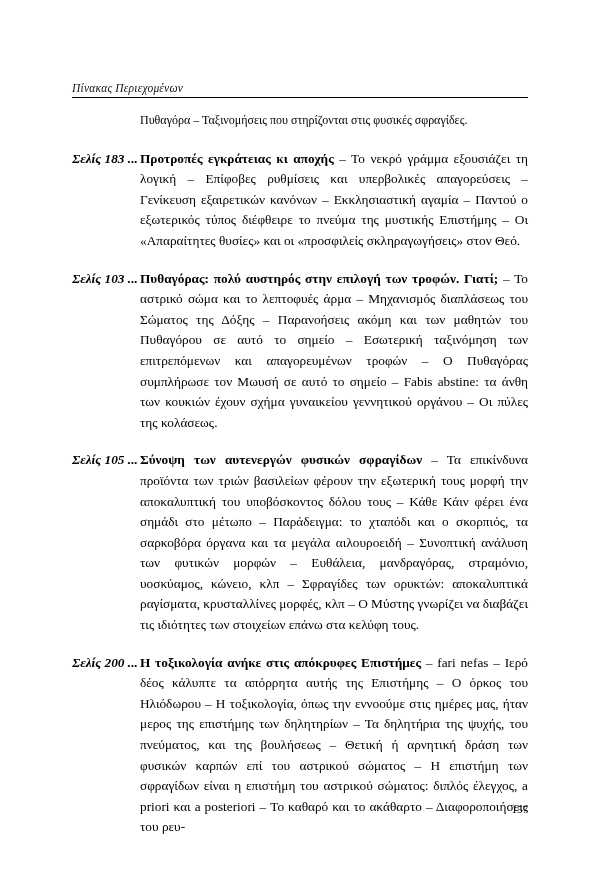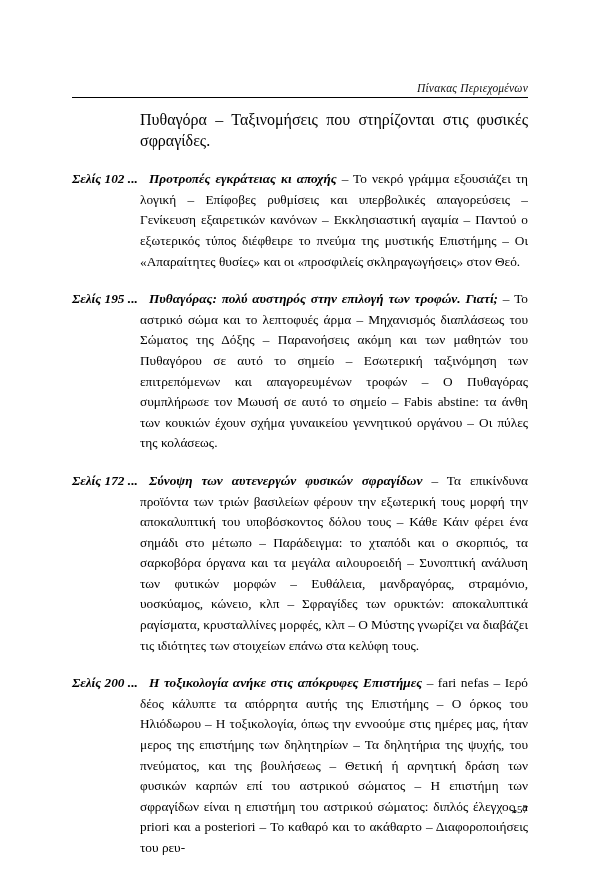--- a/index.html
+++ b/index.html
@@ -20,21 +20,20 @@
     left: 0; top: 0;
     width: 600px;
     height: 871px;
     box-sizing: border-box;
   }
   .header-area {
     position: absolute;
     left: 72px;
     top: 78px;
     width: 456px;
-    text-align: right;
   }
   .running-head {
     font-family: "Liberation Serif", serif;
     font-style: italic;
     font-size: 11.5px;
     letter-spacing: 0.2px;
     color: #111;
     display: inline-block;
   }
   .header-rule {
@@ -46,21 +45,21 @@
     background: #000;
   }
   .content {
     position: absolute;
     left: 72px;
     top: 110px;
     width: 456px;
   }
   .para {
     margin: 0 0 12px 0;
-    font-size: 16px;
+    font-size: 12px;
     line-height: 20.6px;
     text-align: justify;
     text-justify: inter-word;
     hyphens: manual;
   }
   .block {
     margin-bottom: 14px;
     position: relative;
   }
   .block.intro {
@@ -83,22 +82,20 @@
     line-height: 20.6px;
     white-space: nowrap;
   }
   .entry-body {
     font-size: 13.3px;
     line-height: 20.6px;
     text-align: justify;
   }
   .heading-inline {
     font-weight: bold;
-    font-style: italic;
-    margin-left: 9px;
   }
   .bold-name {
     font-weight: normal;
   }
   .page-number {
     position: absolute;
     right: 72px;
     bottom: 56px;
     font-size: 11px;
     font-family: "Liberation Serif", serif;
@@ -114,35 +111,35 @@
   </div>
   <div class="header-rule"></div>
 
   <div class="content">
 
     <div class="block intro">
       <p class="para">Πυθαγόρα – Ταξινομήσεις που στηρίζονται στις φυσικές σφραγίδες.</p>
     </div>
 
     <div class="entry">
-      <span class="entry-label">Σελίς 102 ...</span>
+      <span class="entry-label">Σελίς 183 ...</span>
       <div class="entry-body">
         <span class="heading-inline">Προτροπές εγκράτειας κι αποχής</span><span> – Το νεκρό γράμμα εξουσιάζει τη λογική – Επίφοβες ρυθμίσεις και υπερβολικές απαγορεύσεις – Γενίκευση εξαιρετικών κανόνων – Εκκλησιαστική αγαμία – Παντού ο εξωτερικός τύπος διέφθειρε το πνεύμα της μυστικής Επιστήμης – Οι «Απαραίτητες θυσίες» και οι «προσφιλείς σκληραγωγήσεις» στον Θεό.</span>
       </div>
     </div>
 
     <div class="entry">
-      <span class="entry-label">Σελίς 195 ...</span>
+      <span class="entry-label">Σελίς 103 ...</span>
       <div class="entry-body">
         <span class="heading-inline">Πυθαγόρας: πολύ αυστηρός στην επιλογή των τροφών. Γιατί;</span><span> – Το αστρικό σώμα και το λεπτοφυές άρμα – Μηχανισμός διαπλάσεως του Σώματος της Δόξης – Παρανοήσεις ακόμη και των μαθητών του Πυθαγόρου σε αυτό το σημείο – Εσωτερική ταξινόμηση των επιτρεπόμενων και απαγορευμένων τροφών – Ο Πυθαγόρας συμπλήρωσε τον Μωυσή σε αυτό το σημείο – Fabis abstine: τα άνθη των κουκιών έχουν σχήμα γυναικείου γεννητικού οργάνου – Οι πύλες της κολάσεως.</span>
       </div>
     </div>
 
     <div class="entry">
-      <span class="entry-label">Σελίς 172 ...</span>
+      <span class="entry-label">Σελίς 105 ...</span>
       <div class="entry-body">
         <span class="heading-inline">Σύνοψη των αυτενεργών φυσικών σφραγίδων</span><span> – Τα επικίνδυνα προϊόντα των τριών βασιλείων φέρουν την εξωτερική τους μορφή την αποκαλυπτική του υποβόσκοντος δόλου τους – Κάθε Κάιν φέρει ένα σημάδι στο μέτωπο – Παράδειγμα: το χταπόδι και ο σκορπιός, τα σαρκοβόρα όργανα και τα μεγάλα αιλουροειδή – Συνοπτική ανάλυση των φυτικών μορφών – Ευθάλεια, μανδραγόρας, στραμόνιο, υοσκύαμος, κώνειο, κλπ – Σφραγίδες των ορυκτών: αποκαλυπτικά ραγίσματα, κρυσταλλίνες μορφές, κλπ – Ο Μύστης γνωρίζει να διαβάζει τις ιδιότητες των στοιχείων επάνω στα κελύφη τους.</span>
       </div>
     </div>
 
     <div class="entry">
       <span class="entry-label">Σελίς 200 ...</span>
       <div class="entry-body">
         <span class="heading-inline">Η τοξικολογία ανήκε στις απόκρυφες Επιστήμες</span><span> – fari nefas – Ιερό δέος κάλυπτε τα απόρρητα αυτής της Επιστήμης – Ο όρκος του </span><span class="bold-name">Ηλιόδωρου</span><span> – Η τοξικολογία, όπως την εννοούμε στις ημέρες μας, ήταν μερος της επιστήμης των δηλητηρίων – Τα δηλητήρια της ψυχής, του πνεύματος, και της βουλήσεως – Θετική ή αρνητική δράση των φυσικών καρπών επί του αστρικού σώματος – Η επιστήμη των σφραγίδων είναι η επιστήμη του αστρικού σώματος: διπλός έλεγχος, a priori και a posteriori – Το καθαρό και το ακάθαρτο – Διαφοροποιήσεις του ρευ-</span>
       </div>

